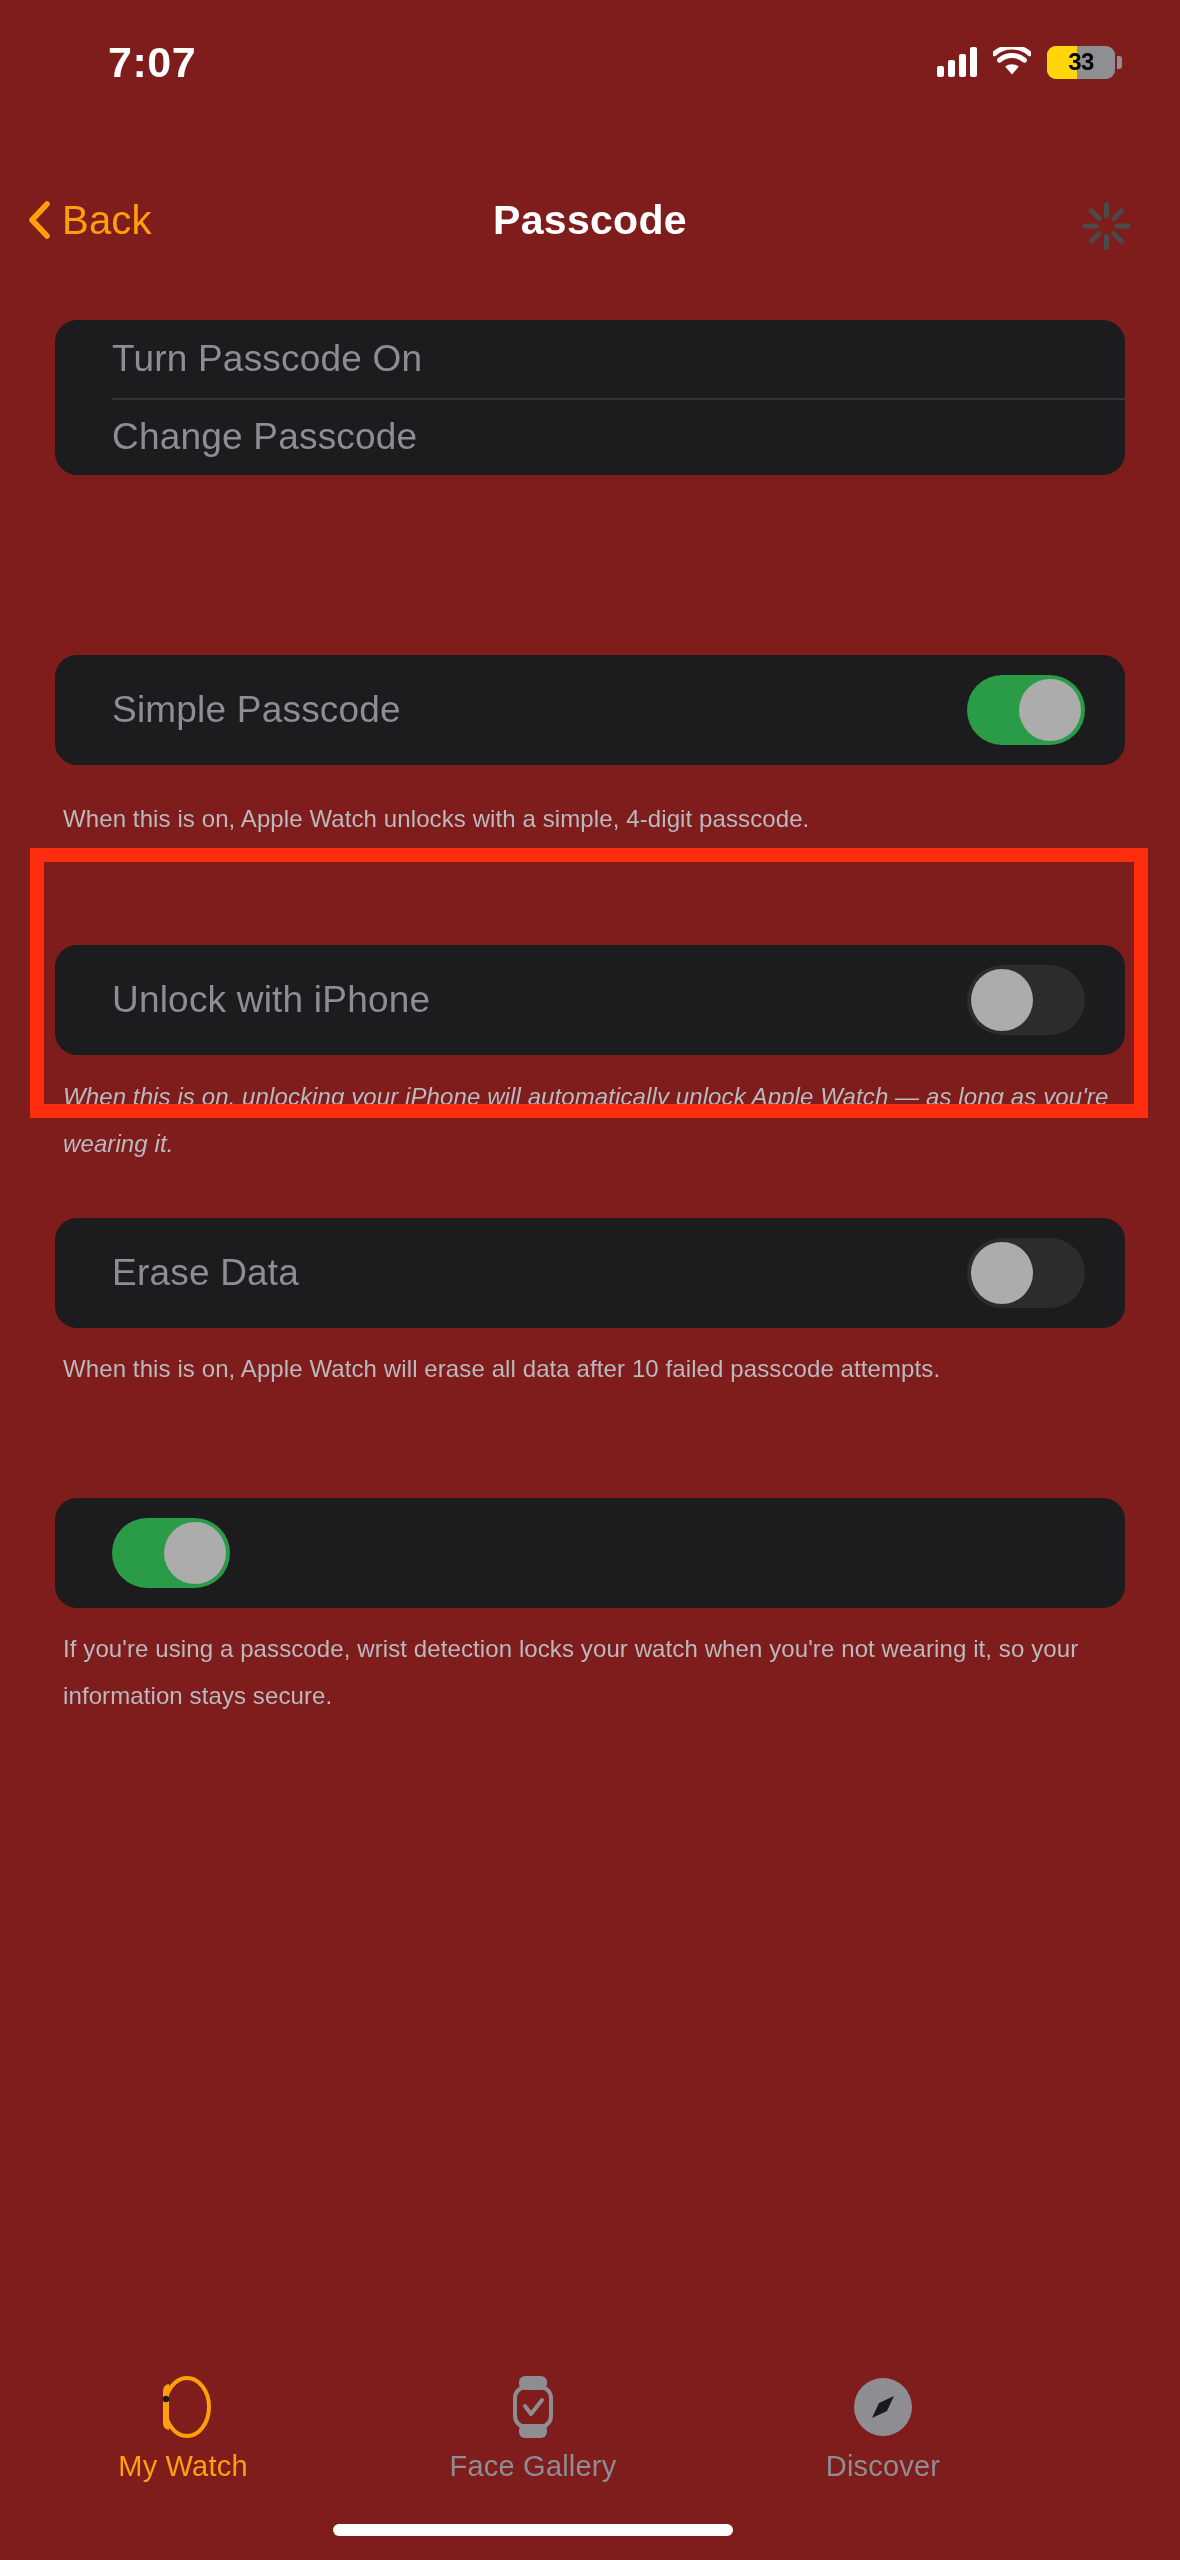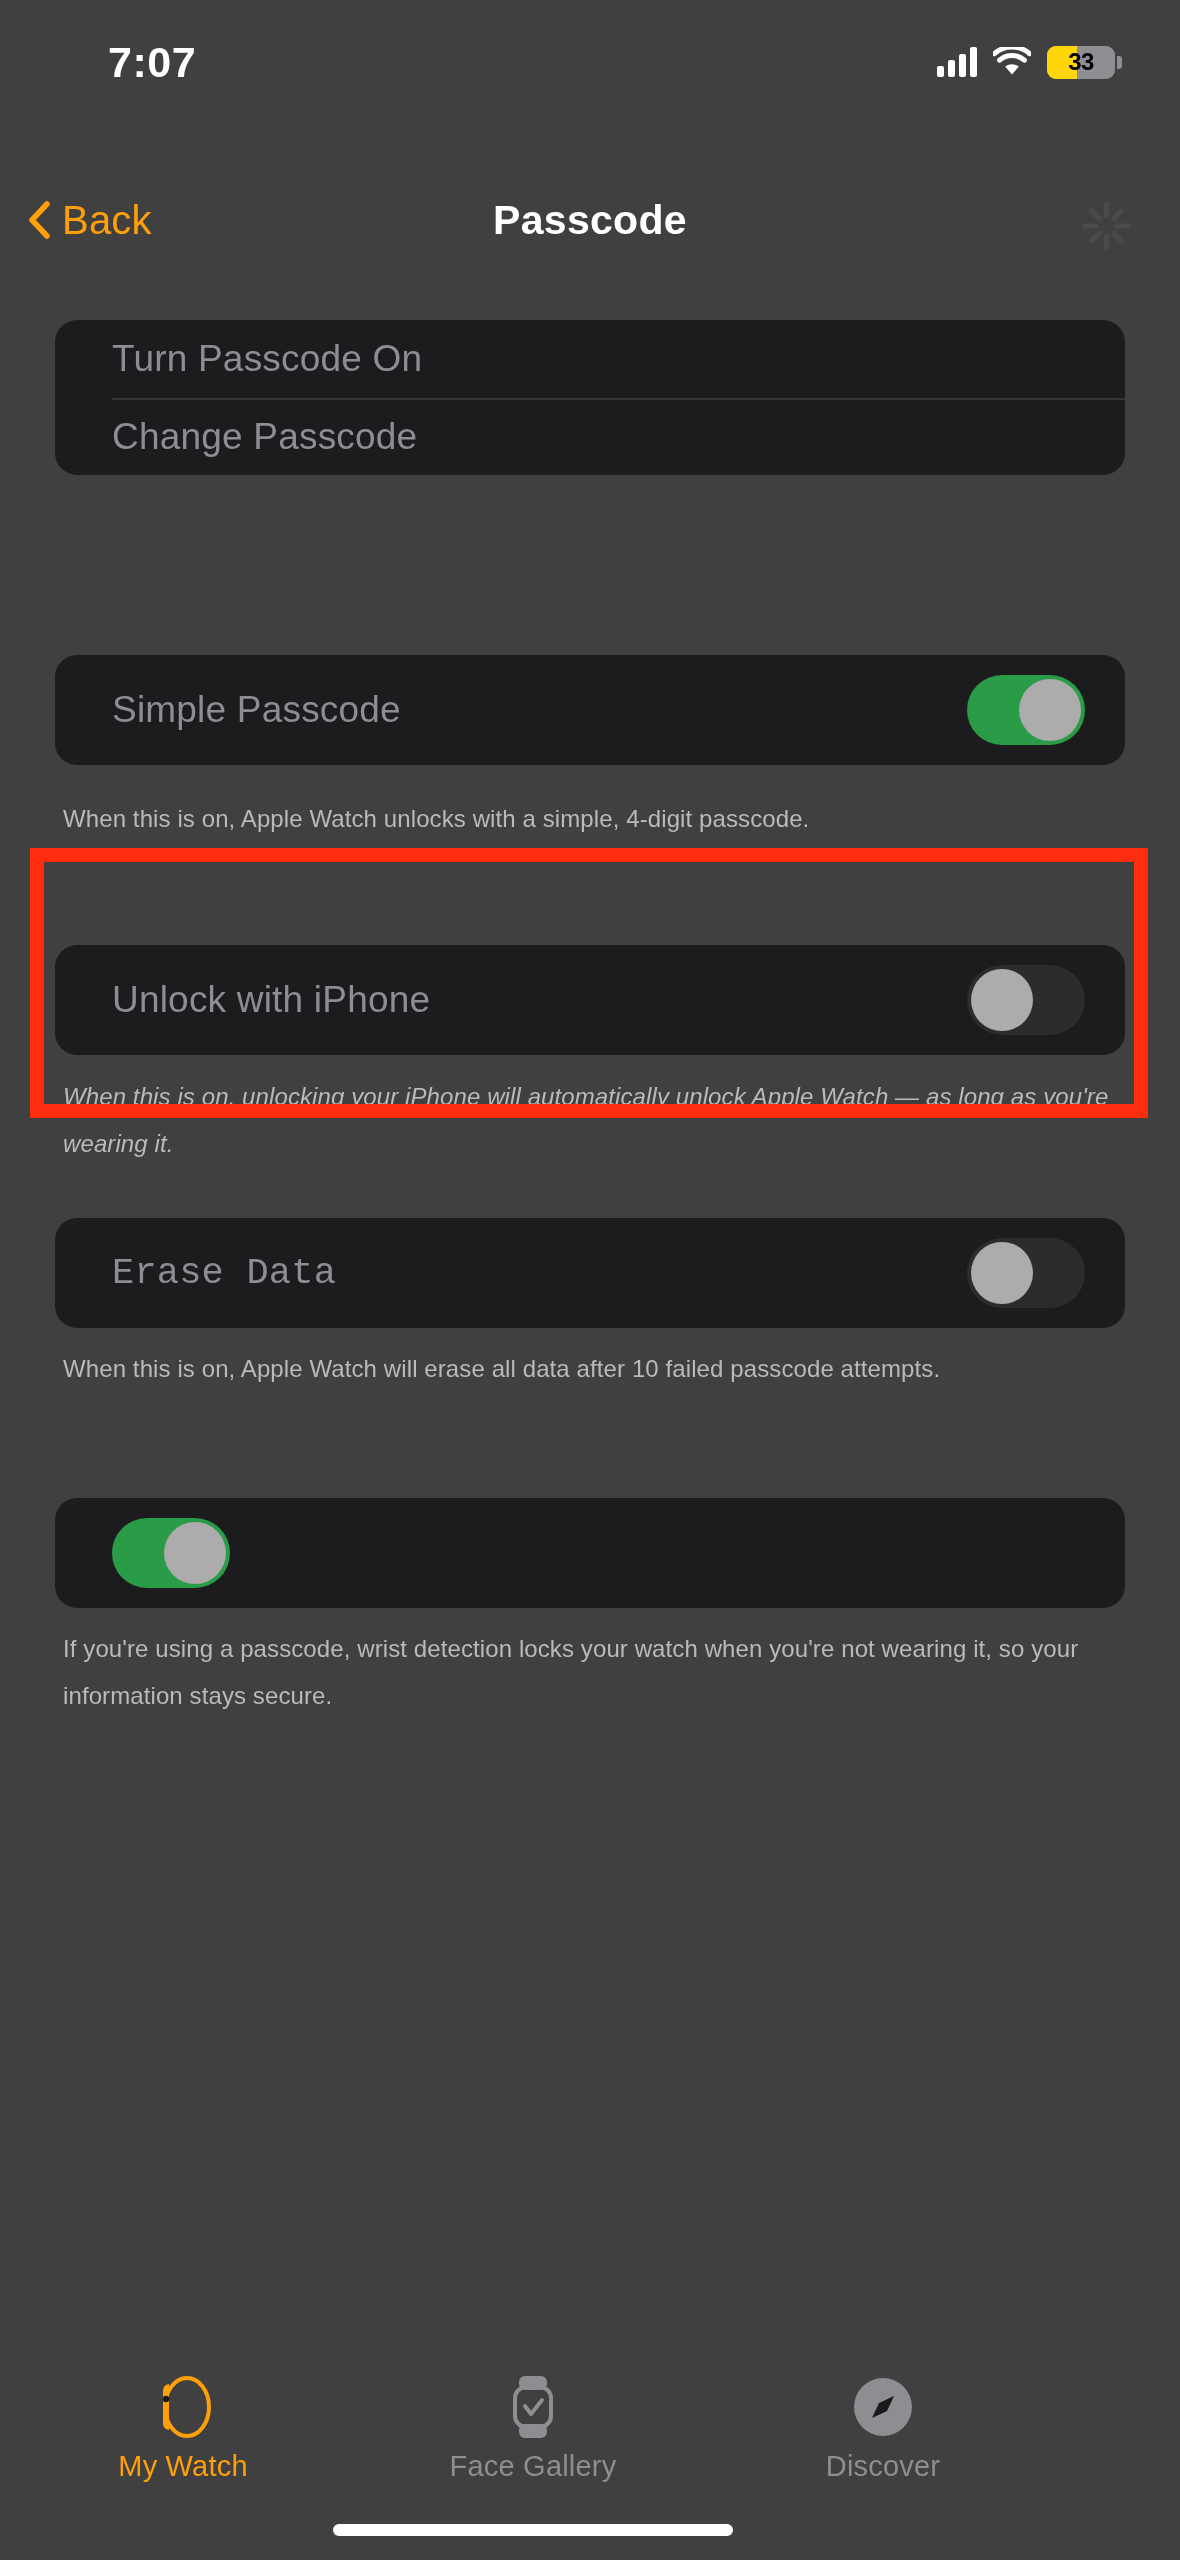--- a/index.html
+++ b/index.html
@@ -2,21 +2,21 @@
 <html><head>
 <meta charset="utf-8">
 <style>
   * { margin:0; padding:0; box-sizing:border-box; }
   html, body {
     width:1180px; height:2560px;
     background:#000;
     font-family:"Liberation Sans", sans-serif;
     overflow:hidden;
   }
-  #screen { position:relative; width:1180px; height:2560px; background:#404040; }
+  #screen { position:relative; width:1180px; height:2560px; background:#7f1d1d; }
 
   
   .statusbar {
     position:absolute; top:0; left:0; width:1180px; height:110px;
   }
   .sb-time {
     position:absolute; left:108px; top:38px;
     color:#fff; font-size:43px; font-weight:700; letter-spacing:0.5px;
   }
   .sb-right {
@@ -205,21 +205,21 @@
     <div class="card" style="top:945px;height:110px;">
       <div class="row">
         <span class="row-label">Unlock with iPhone</span>
         <div class="toggle off">
             <div class="knob"></div>
           </div>
       </div>
     </div>
     <div class="footnote" style="top:1073px;font-style:italic;">When this is on, unlocking your iPhone will automatically unlock Apple Watch — as long as you're wearing it.</div>
 
-    <div class="card" style="top:1218px;height:110px;font-family:Liberation Mono, monospace;">
+    <div class="card" style="top:1218px;height:110px;">
       <div class="row">
         <span class="row-label">Erase Data</span>
         <div class="toggle off">
             <div class="knob"></div>
           </div>
       </div>
     </div>
     <div class="footnote" style="top:1345px;">When this is on, Apple Watch will erase all data after 10 failed passcode attempts.</div>
 
     <div class="card" style="top:1498px;height:110px;">

